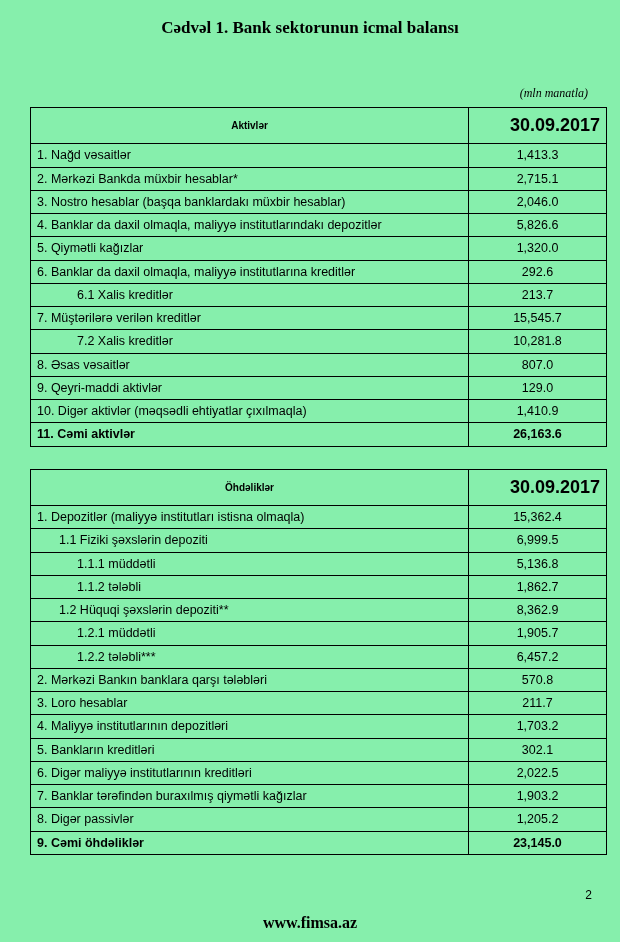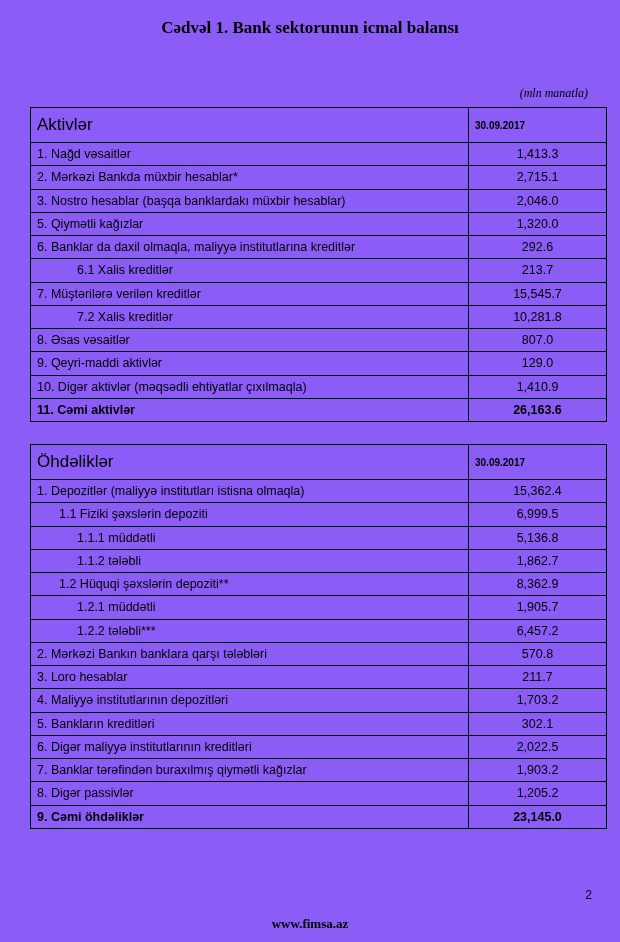--- a/index.html
+++ b/index.html
@@ -1,21 +1,21 @@
 <!DOCTYPE html>
 <html><head>
 <meta charset="utf-8">
 <style>
   html, body { margin: 0; padding: 0; background: #ffffff; }
   .page {
     width: 620px;
     height: 942px;
     box-sizing: border-box;
     position: relative;
-    background: #8b5cf6;
+    background: #86efac;
     color: #000000;
     font-family: "Liberation Sans", sans-serif;
     padding: 12px 30px 0 30px;
     overflow: hidden;
   }
   .title {
     font-family: "Liberation Serif", serif;
     font-size: 17px;
     font-weight: bold;
     text-align: center;
@@ -32,42 +32,42 @@
   table.balance {
     border-collapse: collapse;
     width: 560px;
     font-size: 12.5px;
     line-height: 1.3;
     table-layout: fixed;
   }
   table.balance.first { margin-top: 6px; }
   table.balance.second { margin-top: 22px; border-radius: 9px; }
   th, td { border: 1px solid #000000; padding: 3px 6px; vertical-align: middle; }
-  th.col-label { width: 425px; font-weight: normal; font-size: 17px; text-align: left; padding: 6px; }
-  th.col-value { width: 125px; font-weight: bold; font-size: 10px; text-align: left; padding: 6px; margin-left: 20px; }
+  th.col-label { width: 425px; font-weight: bold; font-size: 10px; text-align: center; padding: 6px; }
+  th.col-value { width: 125px; font-weight: bold; font-size: 18px; text-align: right; padding: 6px; margin-left: 20px; }
   td.label { text-align: left; }
   td.value { text-align: center; }
   td.ind1 { padding-left: 28px; }
   td.ind2 { padding-left: 46px; }
   tr.bold td { font-weight: bold; }
   .page-number {
     position: absolute;
     right: 28px;
     bottom: 40px;
     font-size: 12px;
   }
   .footer {
     position: absolute;
     left: 0;
     right: 0;
     bottom: 10px;
     text-align: center;
     font-family: "Liberation Serif", serif;
     font-weight: bold;
-    font-size: 13px;
+    font-size: 16px;
   }
 </style>
 </head>
 <body>
 
 <div class="page">
 
   <h1 class="title">Cədvəl 1. Bank sektorunun icmal balansı</h1>
 
   <div class="unit-note">(mln manatla)</div>
@@ -86,20 +86,24 @@
         </tr>
         <tr>
           <td class="label">2. Mərkəzi Bankda müxbir hesablar*</td>
           <td class="value">2,715.1</td>
         </tr>
         <tr>
           <td class="label">3. Nostro hesablar (başqa banklardakı müxbir hesablar)</td>
           <td class="value">2,046.0</td>
         </tr>
         <tr>
+          <td class="label">4. Banklar da daxil olmaqla, maliyyə institutlarındakı depozitlər</td>
+          <td class="value">5,826.6</td>
+        </tr>
+        <tr>
           <td class="label">5. Qiymətli kağızlar</td>
           <td class="value">1,320.0</td>
         </tr>
         <tr>
           <td class="label">6. Banklar da daxil olmaqla, maliyyə institutlarına kreditlər</td>
           <td class="value">292.6</td>
         </tr>
         <tr>
           <td class="label ind2">6.1  Xalis kreditlər</td>
           <td class="value">213.7</td>

